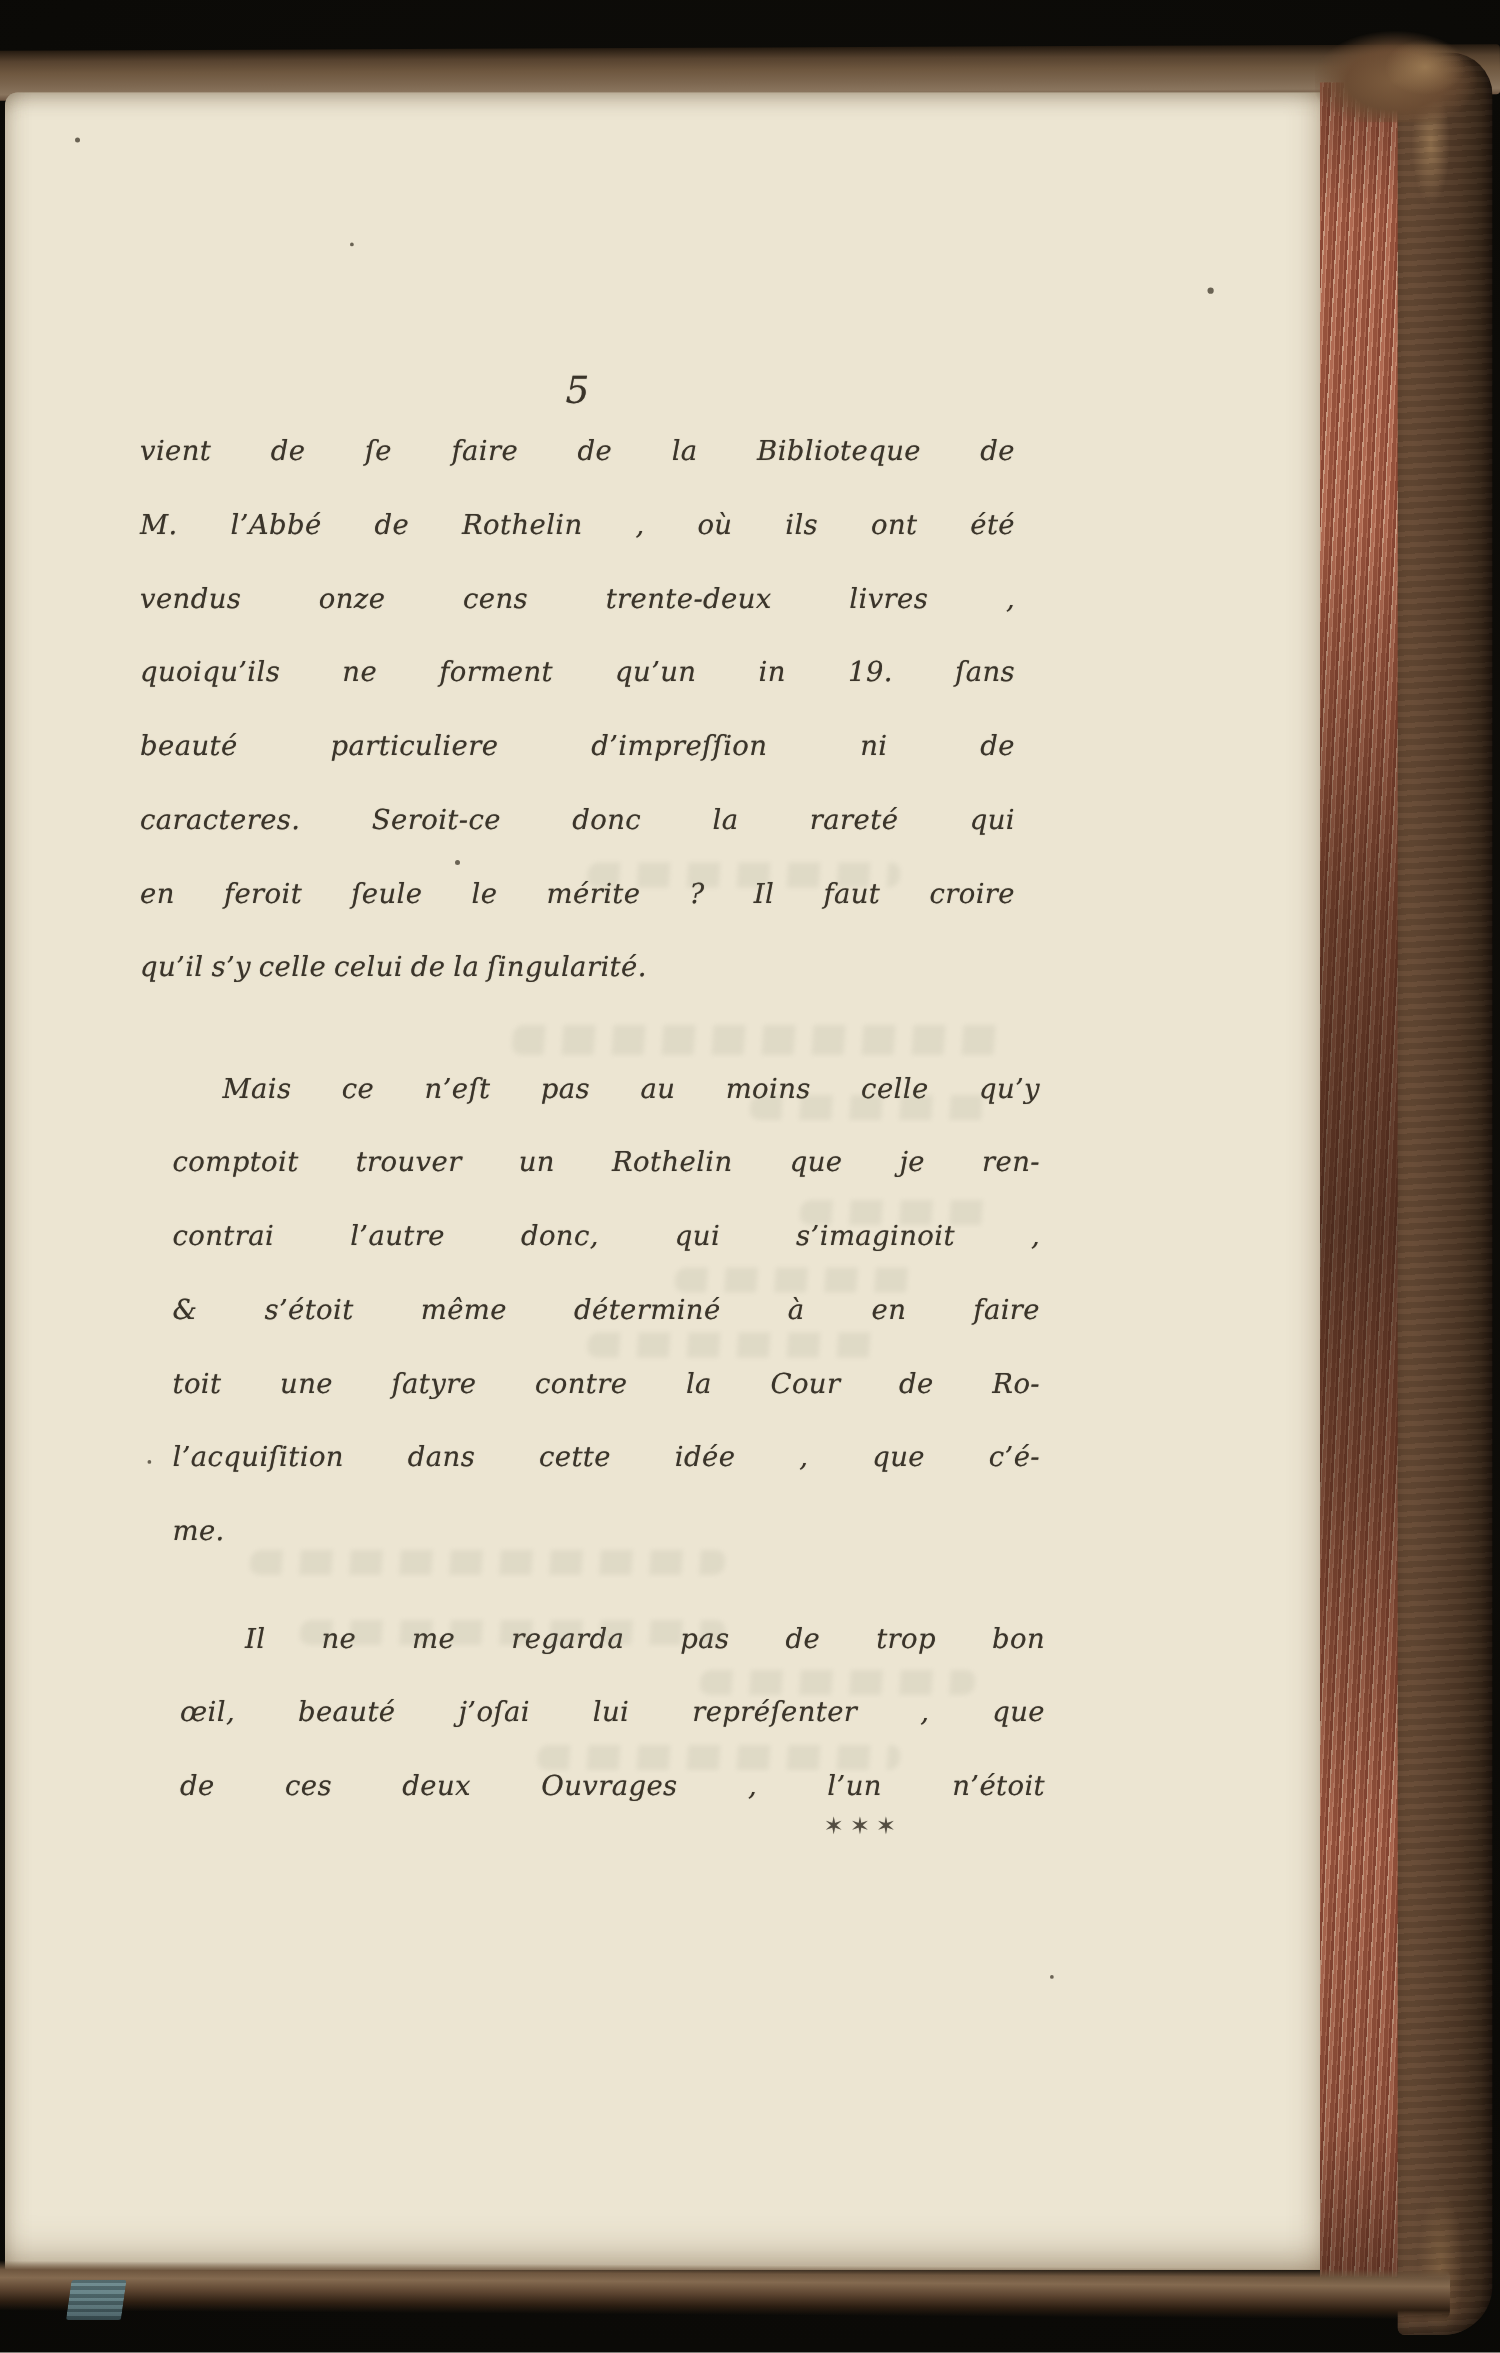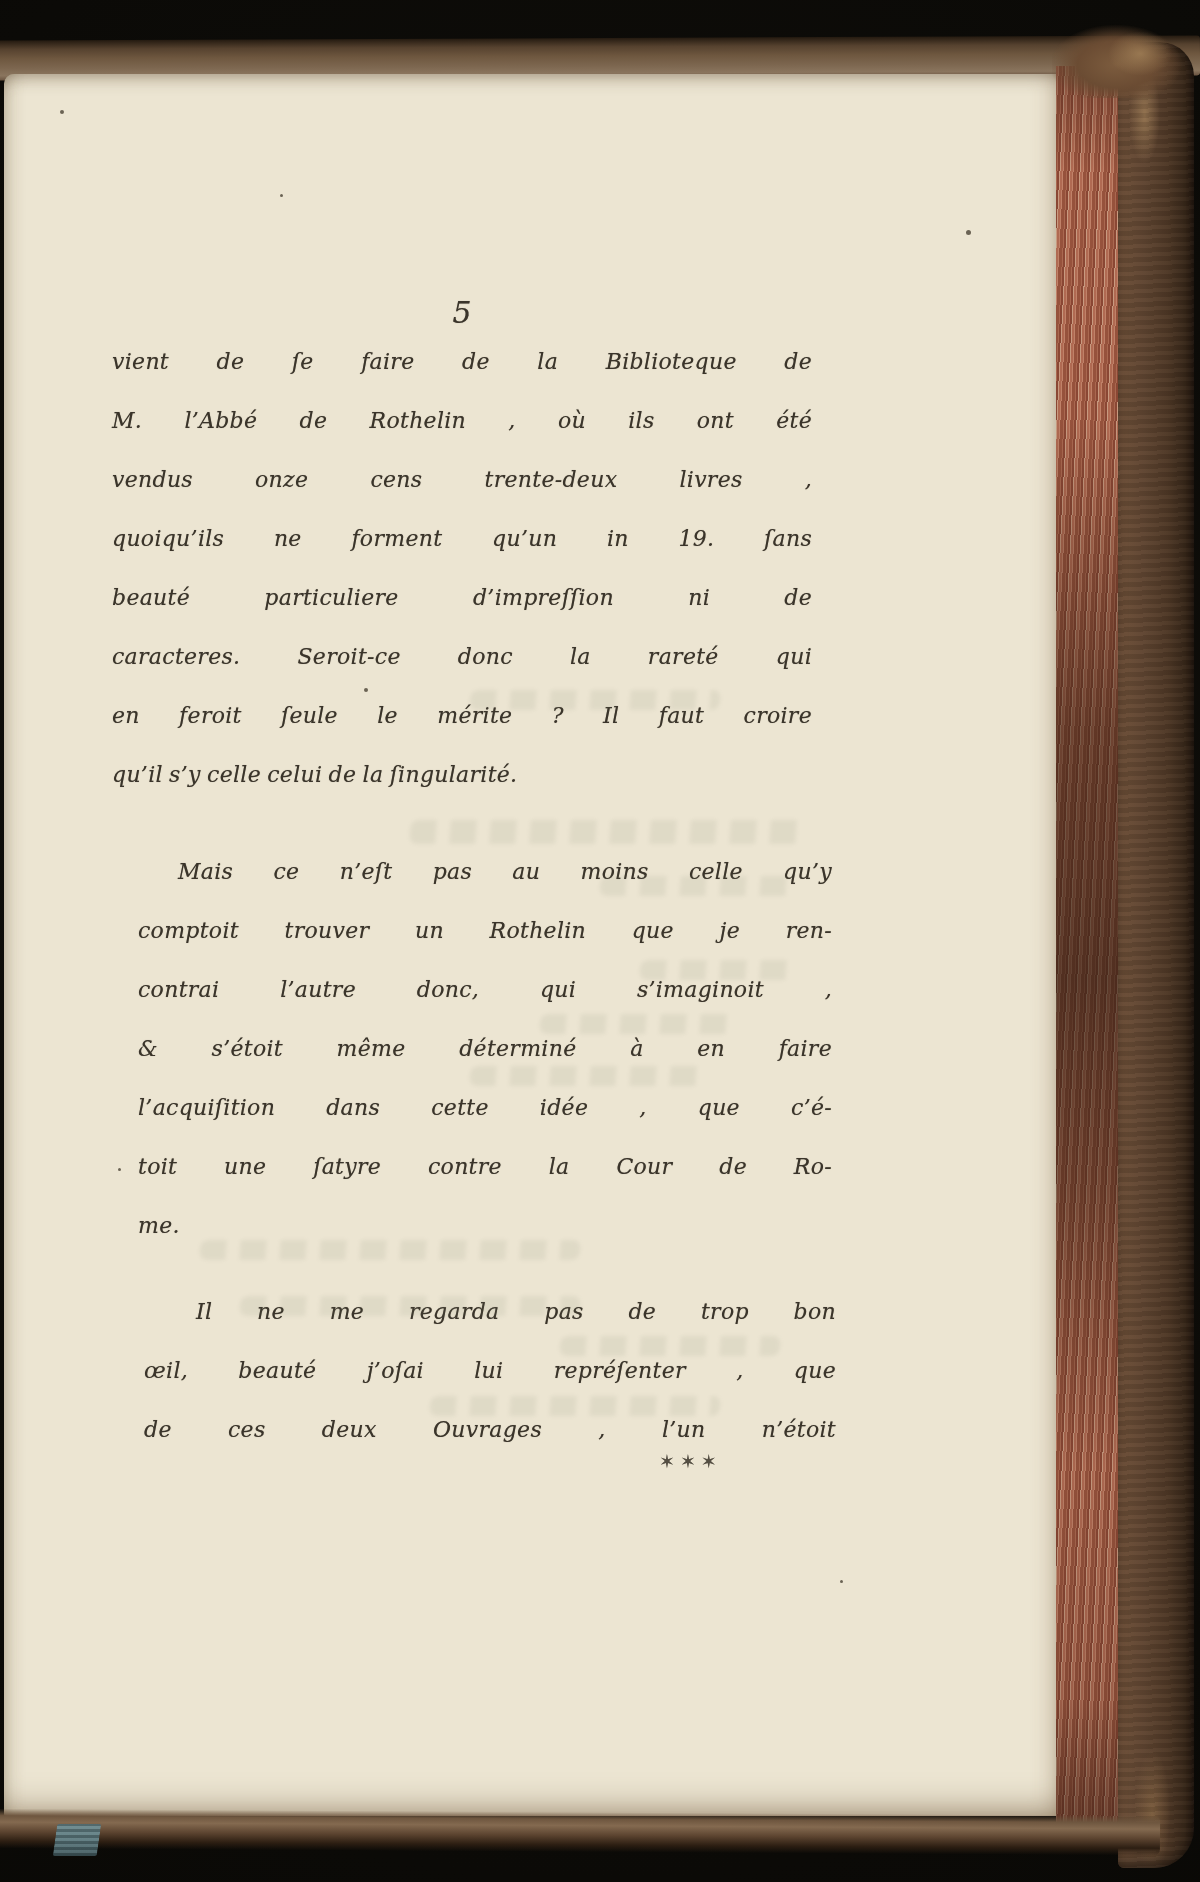--- a/index.html
+++ b/index.html
@@ -134,22 +134,22 @@
     <div class="textline">caracteres. Seroit-ce donc la rareté qui</div>
     <div class="textline">en feroit ſeule le mérite ? Il faut croire</div>
     <div class="textline no-just">qu’il s’y celle celui de la ſingularité.</div>
   </div>
 
   <div class="para" id="para2">
     <div class="textline">Mais ce n’eſt pas au moins celle qu’y</div>
     <div class="textline">comptoit trouver un Rothelin que je ren-</div>
     <div class="textline">contrai l’autre donc, qui s’imaginoit ,</div>
     <div class="textline">&amp; s’étoit même déterminé à en faire</div>
+    <div class="textline">toit une ſatyre contre la Cour de Ro-</div>
     <div class="textline">l’acquiſition dans cette idée , que c’é-</div>
-    <div class="textline">toit une ſatyre contre la Cour de Ro-</div>
     <div class="textline no-just">me.</div>
   </div>
 
   <div class="para" id="para3">
     <div class="textline">Il ne me regarda pas de trop bon</div>
     <div class="textline">œil, beauté j’oſai lui repréſenter , que</div>
     <div class="textline">de ces deux Ouvrages , l’un n’étoit</div>
   </div>
 
   <div class="abs" id="signature-mark">✶✶✶</div>

